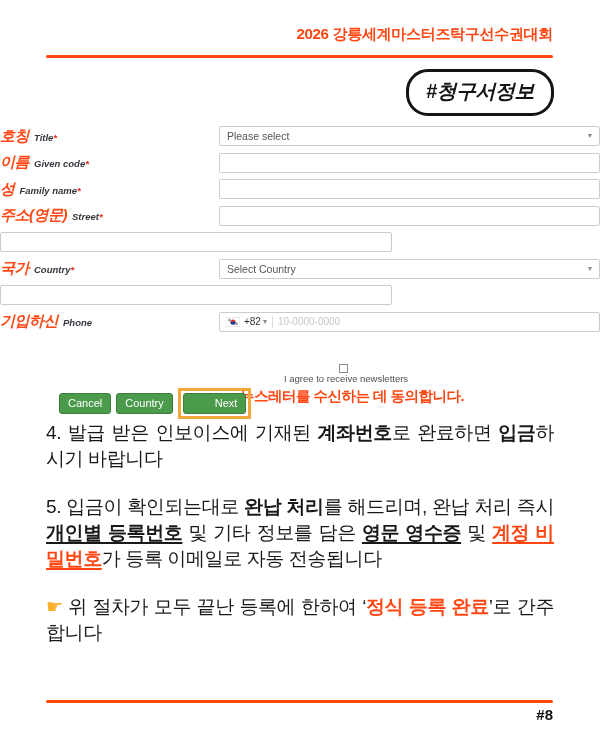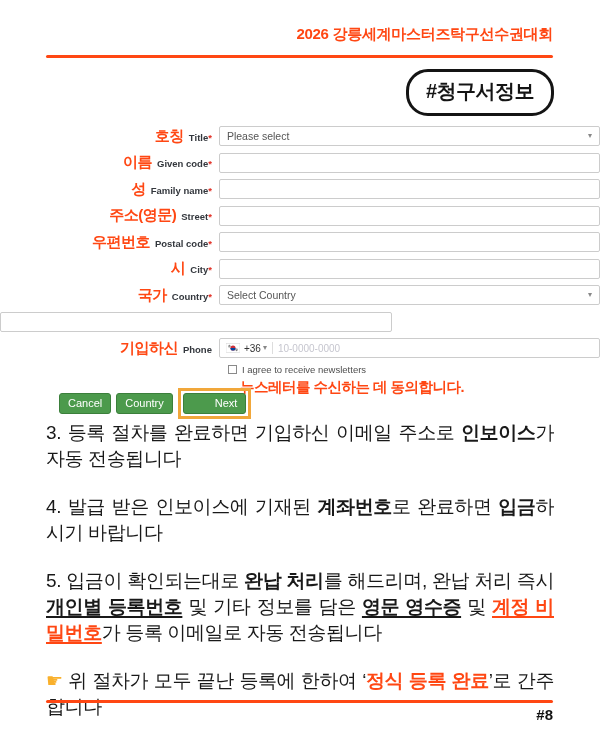--- a/index.html
+++ b/index.html
@@ -6,46 +6,46 @@
   *{ box-sizing:border-box; }
   html,body{ margin:0; padding:0; }
   body{ width:600px; height:750px; background:#ffffff; position:relative; overflow:hidden;
         font-family:"Liberation Sans","DejaVu Sans",sans-serif; color:#191919; }
 
   .header-title{ position:absolute; top:25px; right:47px; font-size:15px; font-weight:700;
                  color:var(--accent); letter-spacing:-0.3px; }
   .rule{ position:absolute; left:46px; width:507px; height:3px; background:var(--accent); border-radius:2px; }
   .rule.top{ top:55px; } .rule.bottom{ top:700px; }
   .badge{ position:absolute; top:69px; right:46px; border:3px solid #141414; border-radius:22px;
-          padding:6px 17px 8px; font-size:20px; font-weight:700; color:#141414; letter-spacing:-0.5px; background:#fff; }
+          padding:6px 17px 8px; font-size:20px; font-weight:700; color:#141414; letter-spacing:-0.5px; background:#fff;font-style:italic; }
 
   .form{ position:absolute; top:123px; left:0; width:600px; }
   .form-row{ display:flex; align-items:center; height:26.5px; }
-  .label-cell{ width:225px; text-align:right; padding-right:7px; white-space:nowrap; }
+  .label-cell{ width:225px; padding-right:7px; white-space:nowrap;font-style:italic; }
   .lab-ko{ color:var(--accent); font-weight:700; font-size:15px; letter-spacing:-0.5px; }
   .lab-en{ color:#33373d; font-weight:700; font-size:9.5px; margin-left:5px; }
   .req{ color:#e02a1f; font-weight:700; font-size:9.5px; }
   .field-cell{ width:392px; }
   .text-input{ display:block; width:100%; height:20px; border:1px solid #cccccc; border-radius:2px;
                font-size:10.5px; color:#444; padding:0 7px; outline:none; font-family:inherit; }
   .select-box{ width:100%; height:20px; border:1px solid #cccccc; border-radius:2px; background:#fff;
                font-size:10.5px; color:#555; padding:0 7px; display:flex; align-items:center;
                justify-content:space-between; cursor:default; }
   .caret{ color:#888; font-size:8px; line-height:1; }
   .caret.small{ margin:0 3px 0 2px; }
   .phone-box{ width:100%; height:20px; border:1px solid #cccccc; border-radius:2px; background:#fff;
               display:flex; align-items:center; padding:0 6px; }
   .flag{ display:inline-flex; margin-right:4px; }
   .dial{ color:#333; font-size:10px; }
   .vsep{ width:1px; height:12px; background:#dddddd; margin:0 5px 0 2px; }
   .phone-input{ border:none; flex:1; font-size:10px; color:#555; outline:none; padding:0; height:16px; font-family:inherit; }
   .phone-input::placeholder{ color:#c6c6cf; }
 
   .newsletter{ position:absolute; top:364px; left:228px; }
-  .nl-row{ display:flex; align-items:center; }
+  .nl-row{ display:flex; align-items:center;flex-direction:column; }
   .checkbox{ width:9px; height:9px; border:1px solid #8a8a8a; background:#fff; margin-right:5px; display:inline-block; }
   .nl-en{ font-size:9.5px; color:#4f4f4f; }
   .nl-ko{ margin:3px 0 0 12px; font-size:14.5px; font-weight:700; color:var(--accent); letter-spacing:-0.5px; }
 
   .actions{ position:absolute; top:388px; left:59px; display:flex; align-items:center; }
   .btn{ background:var(--green); border:1px solid var(--green-border); border-radius:3px; color:#ffffff;
         font-size:11px; padding:3px 8px 4px; margin-right:5px; font-family:inherit; }
   .hl{ border:3px solid var(--hl); padding:2px; display:inline-block; }
   .hl .btn{ margin-right:0;padding-left:31px; }
 
@@ -89,27 +89,20 @@
         <input class="text-input" style="">
       </div>
     </div>
     <div class="form-row">
       <div class="label-cell"><span class="lab-ko">주소(영문)</span><span class="lab-en">Street</span><span class="req">*</span></div>
       <div class="field-cell">
         <input class="text-input" style="">
       </div>
     </div>
     <div class="form-row">
-      <div class="label-cell"><span class="lab-ko">우편번호</span><span class="lab-en">Postal code</span><span class="req">*</span></div>
-      <div class="field-cell">
-        <input class="text-input" style="">
-      </div>
-    </div>
-    <div class="form-row">
-      <div class="label-cell"><span class="lab-ko">시</span><span class="lab-en">City</span><span class="req">*</span></div>
       <div class="field-cell">
         <input class="text-input" style="">
       </div>
     </div>
     <div class="form-row">
       <div class="label-cell"><span class="lab-ko">국가</span><span class="lab-en">Country</span><span class="req">*</span></div>
       <div class="field-cell">
         <div class="select-box">
           <span class="select-value">Select Country</span>
           <span class="caret">▾</span>
@@ -129,21 +122,21 @@
             <svg width="14" height="10" viewBox="0 0 30 20">
               <rect width="30" height="20" fill="#ffffff" stroke="#cccccc"></rect>
               <circle cx="15" cy="10" r="5.5" fill="#cd2e3a"></circle>
               <path d="M9.5 10a5.5 5.5 0 0 0 11 0z" fill="#0047a0"></path>
               <g stroke="#1a1a1a" stroke-width="1.4">
                 <path d="M4.5 6.5l4-2.8M6 8.6l4-2.8"></path>
                 <path d="M20 14.2l4-2.8M21.5 16.3l4-2.8"></path>
               </g>
             </svg>
           </span>
-          <span class="dial">+36</span>
+          <span class="dial">+82</span>
           <span class="caret small">▾</span>
           <span class="vsep"></span>
           <input class="phone-input" placeholder="10-0000-0000" style="">
         </div>
       </div>
     </div>
   </div>
 
 <div class="newsletter">
   <div class="nl-row">
@@ -155,20 +148,19 @@
 
 <div class="actions">
   <button class="btn">Cancel</button>
   <button class="btn">Country</button>
   <span class="hl">
     <button class="btn">Next</button>
   </span>
 </div>
 
 <div class="instructions">
-    <p class="para"><span>3. 등록 절차를 완료하면 기입하신 이메일 주소로 </span><span class="b">인보이스</span><span>가 자동 전송됩니다</span></p>
     <p class="para"><span>4. 발급 받은 인보이스에 기재된 </span><span class="b">계좌번호</span><span>로 완료하면 </span><span class="b">입금</span><span>하시기 바랍니다</span></p>
     <p class="para"><span>5. 입금이 확인되는대로 </span><span class="b">완납 처리</span><span>를 해드리며, 완납 처리 즉시 </span><span class="b u">개인별 등록번호</span><span> 및 기타 정보를 담은 </span><span class="b u">영문 영수증</span><span> 및 </span><span class="b u accent">계정 비밀번호</span><span>가 등록 이메일로 자동 전송됩니다</span></p>
     <p class="para"><span class="gold">☛ </span><span>위 절차가 모두 끝난 등록에 한하여 ‘</span><span class="b accent">정식 등록 완료</span><span>’로 간주합니다</span></p>
   </div>
 
 <div class="rule bottom"></div>
 <div class="footer-page">#8</div>
 
 </body></html>

